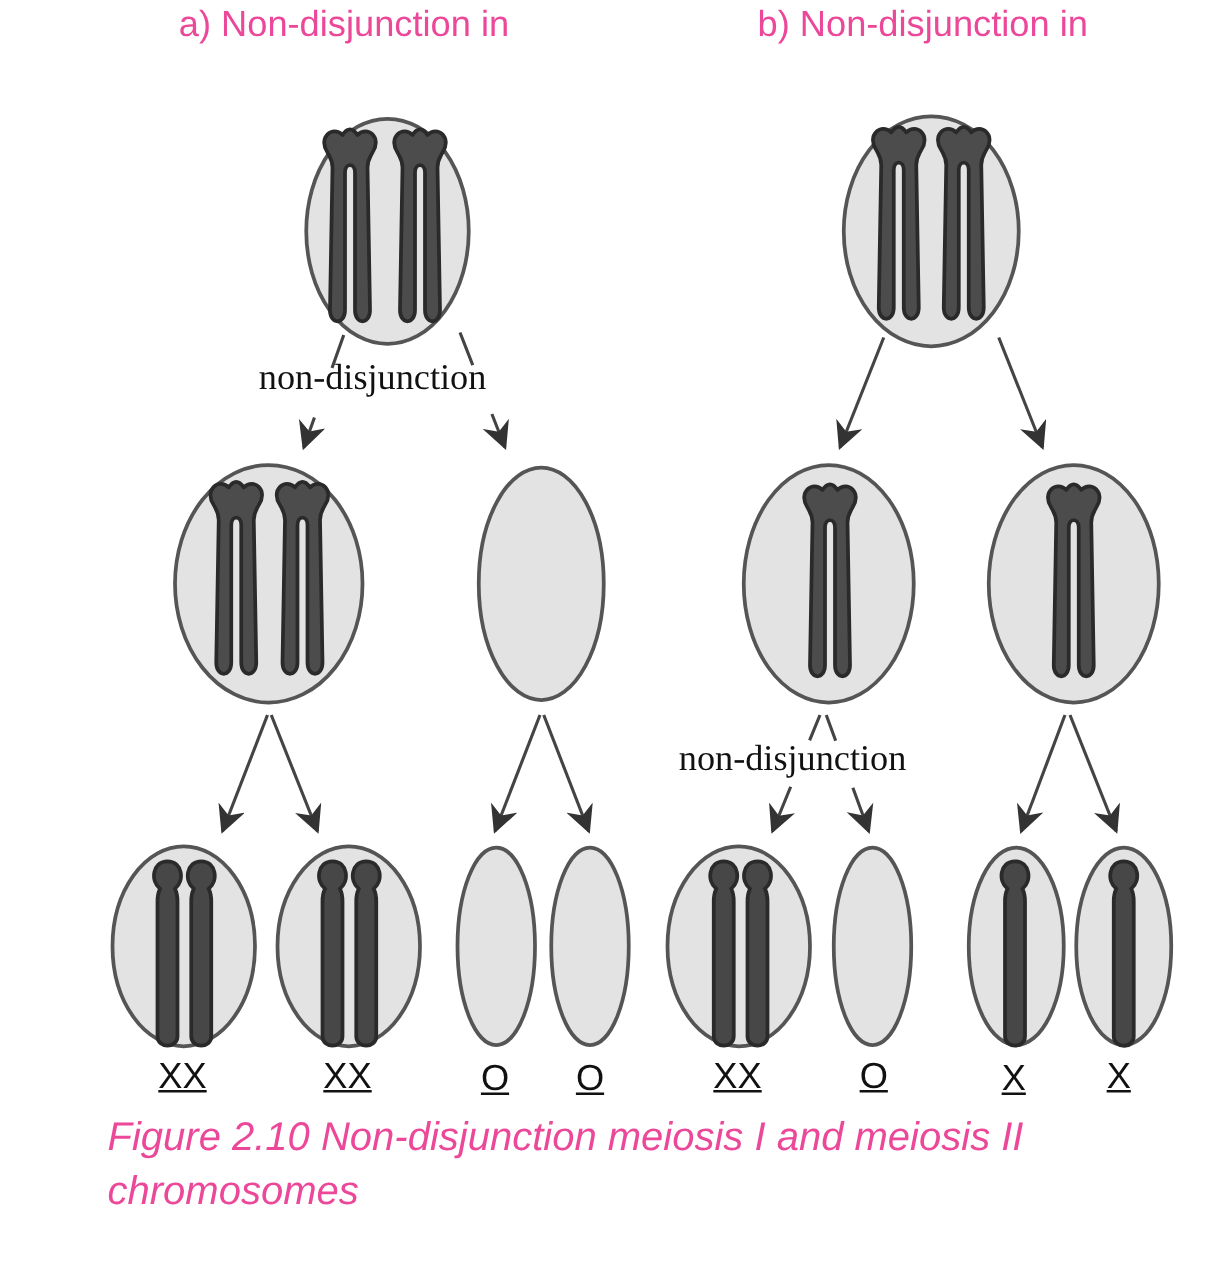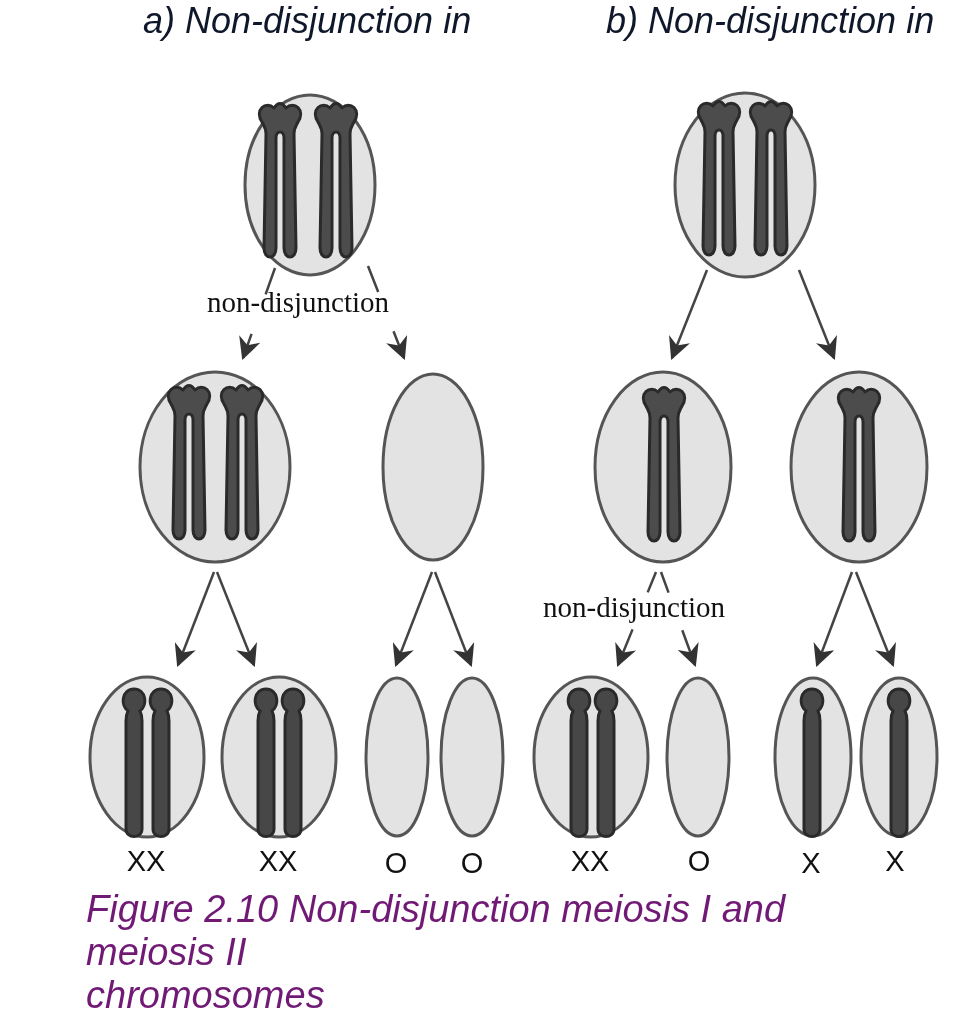--- a/index.html
+++ b/index.html
@@ -1,25 +1,25 @@
 <!DOCTYPE html>
 <html><head>
 <meta charset="utf-8">
 <style>
   html, body { margin:0; padding:0; background:#ffffff; }
   body { width:974px; height:1024px; position:relative; overflow:hidden; font-family:"Liberation Sans", "DejaVu Sans", sans-serif; color:#111; }
-  .title { position:absolute; font-size:36px; line-height:33px; color:#0f172a;font-style:italic; }
+  .title { position:absolute; font-size:29px; line-height:33px; color:#ec4899; }
   .title .l2 { display:block; padding-left:35px; }
   #title-a { left:143px; top:4px; }
   #title-b { left:606px; top:4px;text-align:center; }
   .nd-label { position:absolute; font-size:29px; color:#111; background:transparent;font-family:Liberation Serif, serif; }
   #nd-a { left:207px; top:286px; }
   #nd-b { left:543px; top:591px; }
-  .geno { position:absolute; font-size:29px; color:#111; transform:translateX(-50%); }
-  .caption { position:absolute; left:86px; top:888px; font-size:38px; line-height:43px; font-style:italic; color:#701a75; width:820px; }
+  .geno { position:absolute; font-size:29px; color:#111; transform:translateX(-50%);text-decoration:underline; }
+  .caption { position:absolute; left:86px; top:888px; font-size:32px; line-height:43px; font-style:italic; color:#ec4899; width:820px; }
   svg#diagram { position:absolute; left:0; top:0; }
 </style>
 </head>
 <body>
 
 <div class="title" id="title-a">
   <span>a) Non-disjunction in</span>
 </div>
 <div class="title" id="title-b">
   <span>b) Non-disjunction in</span>

